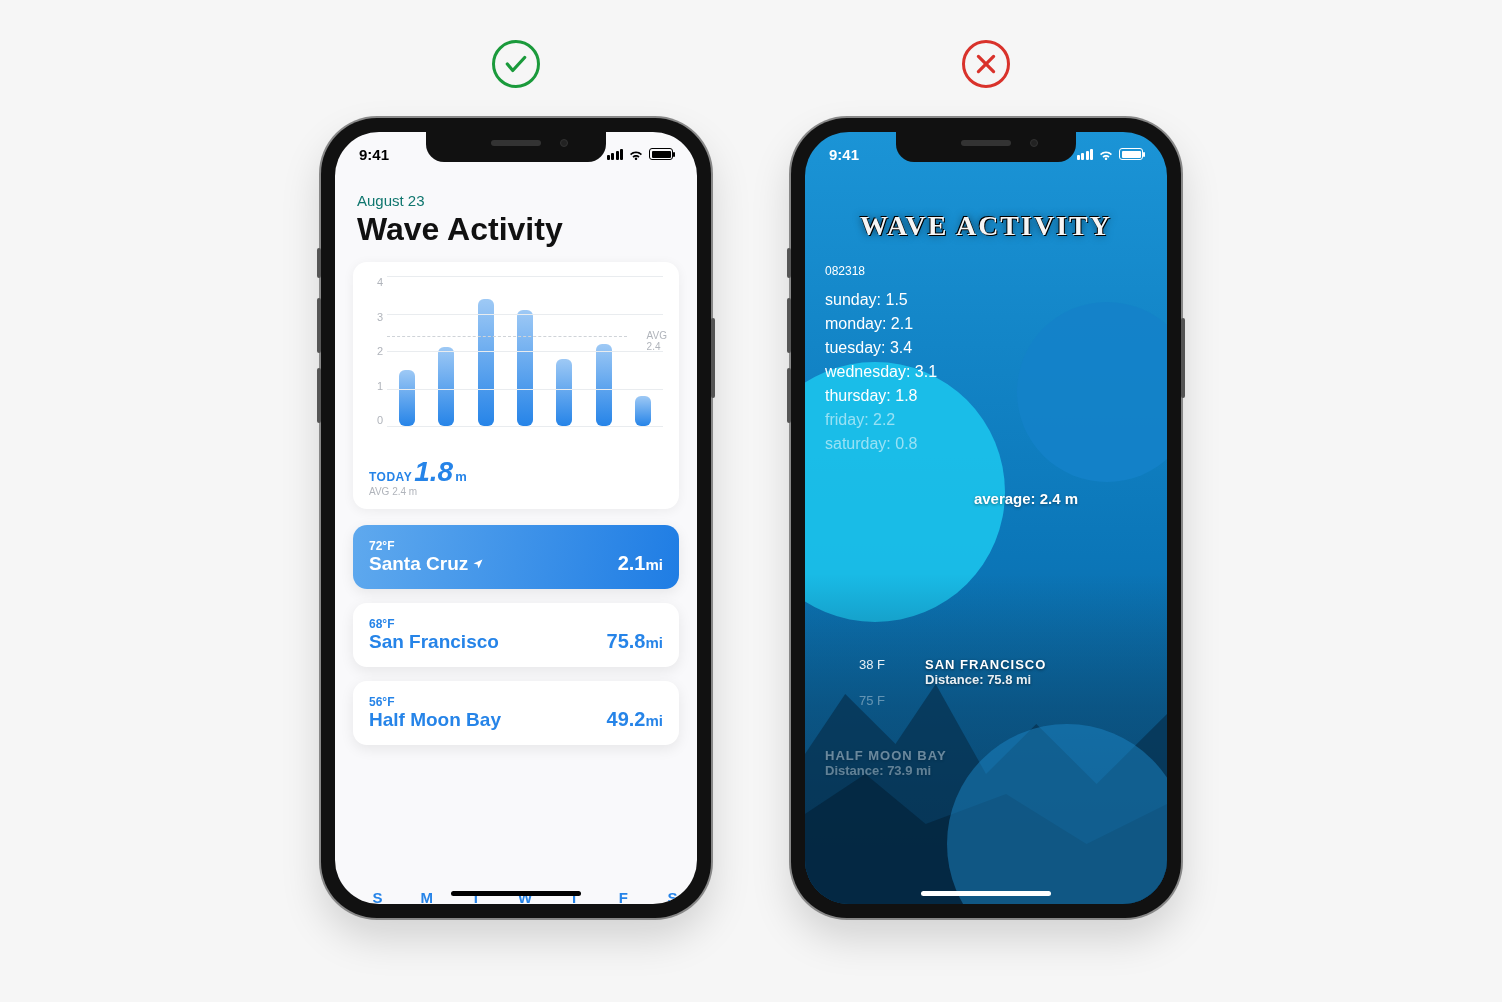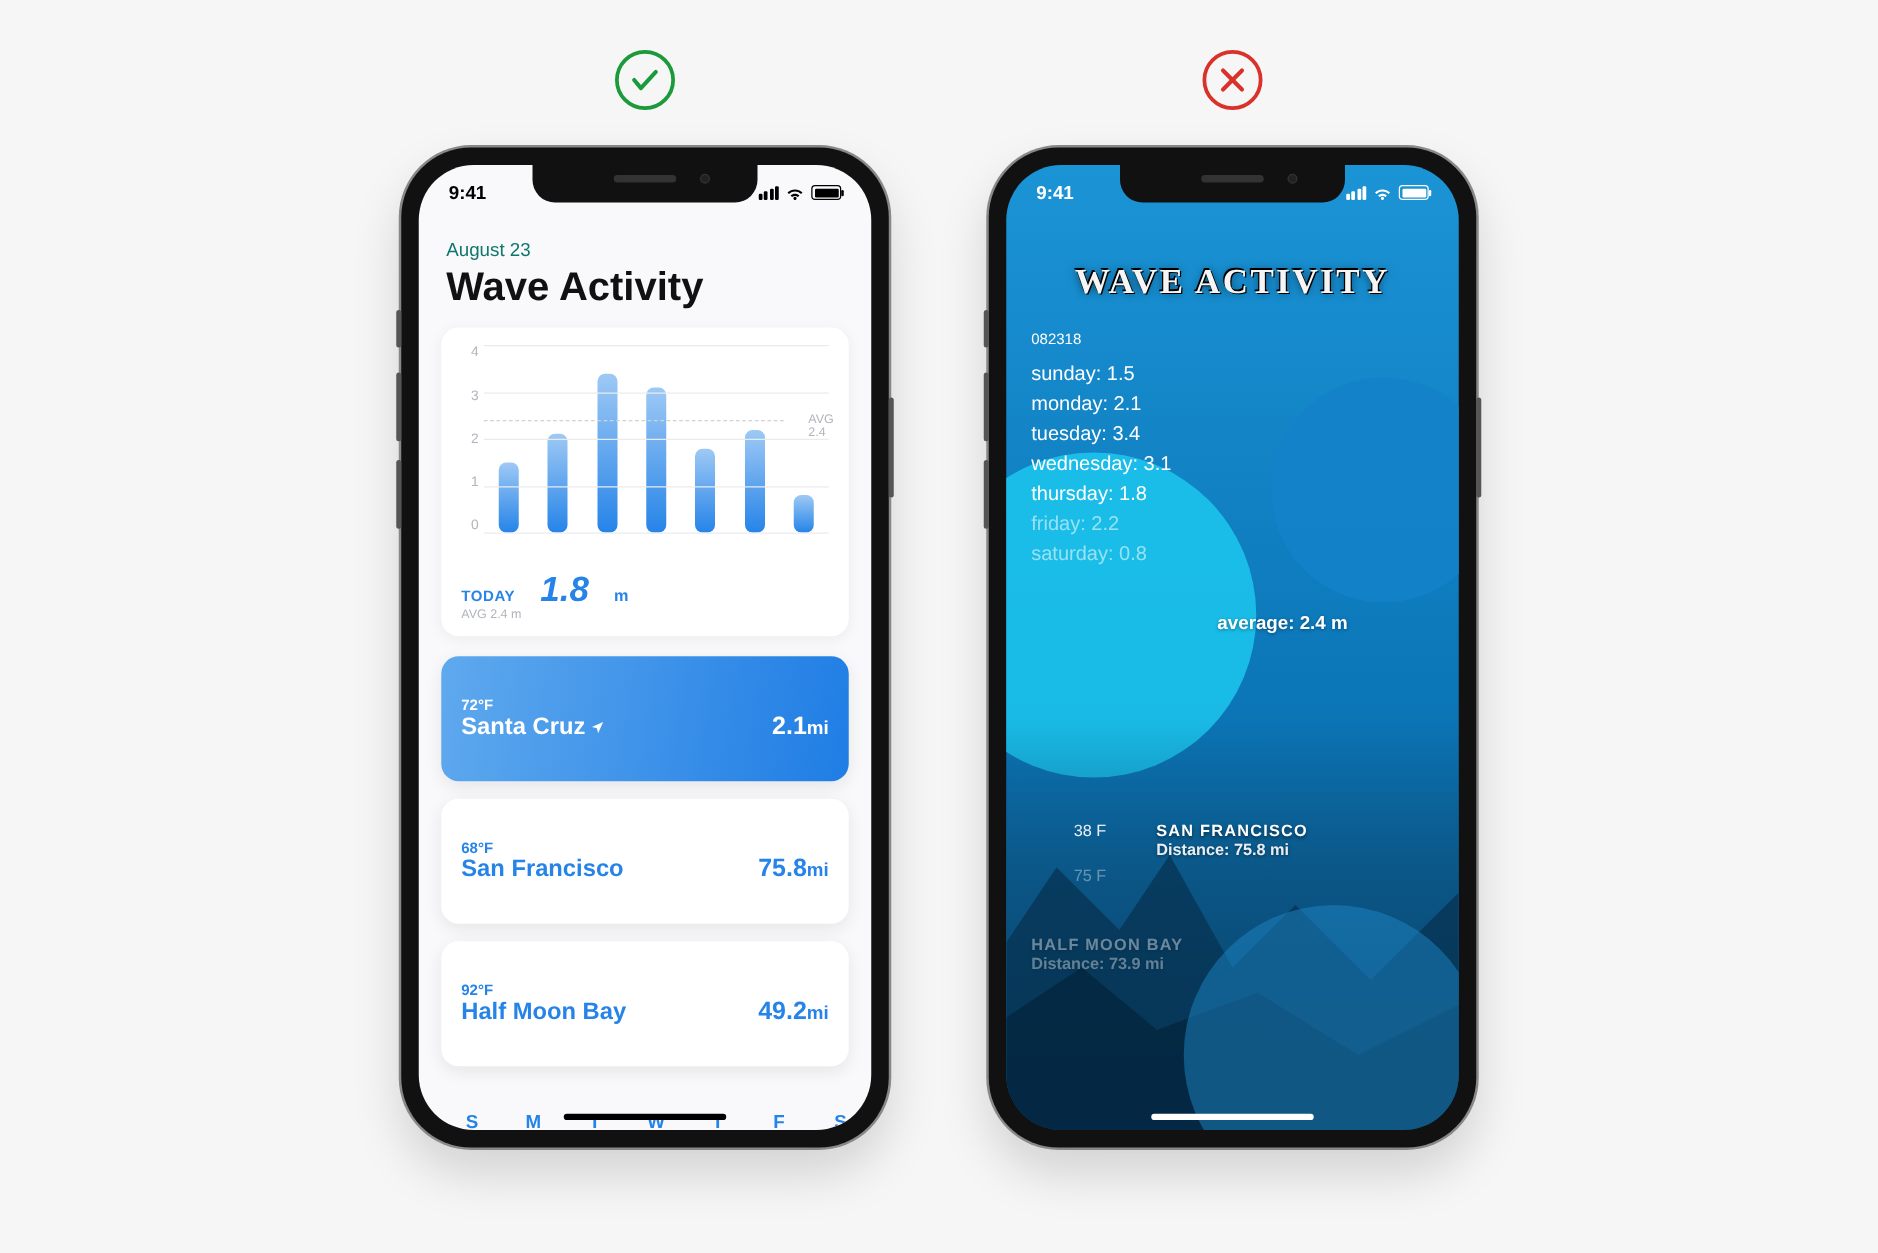--- a/index.html
+++ b/index.html
@@ -92,27 +92,27 @@
   .y-axis{width:18px;display:flex;flex-direction:column;justify-content:space-between;align-items:flex-end;font-size:11px;color:#b0b4bb;padding-right:4px;height:150px;}
   .bars-wrap{flex:1;position:relative;}
   .gridline{position:absolute;left:0;right:0;border-top:1px solid #e9ecef;}
   .avg-line{position:absolute;left:0;right:36px;border-top:1.5px dashed #cfd3d8;}
   .avg-label{position:absolute;right:-4px;font-size:10px;color:#b0b4bb;text-align:left;line-height:1.1;}
   .bars{position:absolute;inset:0 0 20px 0;display:flex;align-items:flex-end;justify-content:space-around;height:150px;}
   .bar{width:16px;border-radius:6px;background:linear-gradient(#9ec9f5,#2684e8);}
   .x-labels{position:absolute;left:18px;right:0;bottom:-2px;display:flex;justify-content:space-around;}
   .x-labels span{font-size:15px;font-weight:700;color:#2684e8;width:16px;text-align:center;}
   .chart-footer{margin-top:10px;color:#2684e8;}
-  .today-row{display:flex;align-items:baseline;gap:20px;}
+  .today-row{display:flex;align-items:baseline;gap:2px;}
   .today-label{font-size:12px;font-weight:700;letter-spacing:.5px;}
   .today-val{font-size:28px;font-weight:700;font-style:italic;}
   .today-unit{font-size:13px;font-weight:600;}
   .avg-foot{font-size:10px;color:#b0b4bb;margin-top:-2px;}
 
-  .loc-card{padding:32px 16px;margin-bottom:14px;display:flex;justify-content:space-between;align-items:flex-end;box-shadow:0 4px 14px rgba(0,0,0,.08);}
+  .loc-card{padding:14px 16px;margin-bottom:14px;display:flex;justify-content:space-between;align-items:flex-end;box-shadow:0 4px 14px rgba(0,0,0,.08);}
   .loc-card .left .temp{font-size:12px;font-weight:600;}
   .loc-card .left .name{font-size:19px;font-weight:700;display:flex;align-items:center;gap:4px;}
   .loc-card .dist{font-size:20px;font-weight:800;}
   .loc-card .dist .unit{font-size:15px;font-weight:700;}
   .loc-card.blue{color:#2684e8;}
   .loc-card.active{color:#fff;background:linear-gradient(100deg,#5fa9ee,#1f7de4);}
   .nav-icon svg{width:12px;height:12px;display:block;}
 
   
   .bad-content{position:absolute;inset:0;padding:60px 20px 30px;color:#fff;}
@@ -243,21 +243,21 @@
               </div>
               <div class="card loc-card blue">
                 <div class="left">
                   <div class="temp">68°F</div>
                   <div class="name">San Francisco </div>
                 </div>
                 <div class="dist">75.8<span class="unit">mi</span></div>
               </div>
               <div class="card loc-card blue">
                 <div class="left">
-                  <div class="temp">92°F</div>
+                  <div class="temp">56°F</div>
                   <div class="name">Half Moon Bay </div>
                 </div>
                 <div class="dist">49.2<span class="unit">mi</span></div>
               </div>
             </div>
         </div>
 
         <div class="home-ind"></div>
       </div>
     </div>

